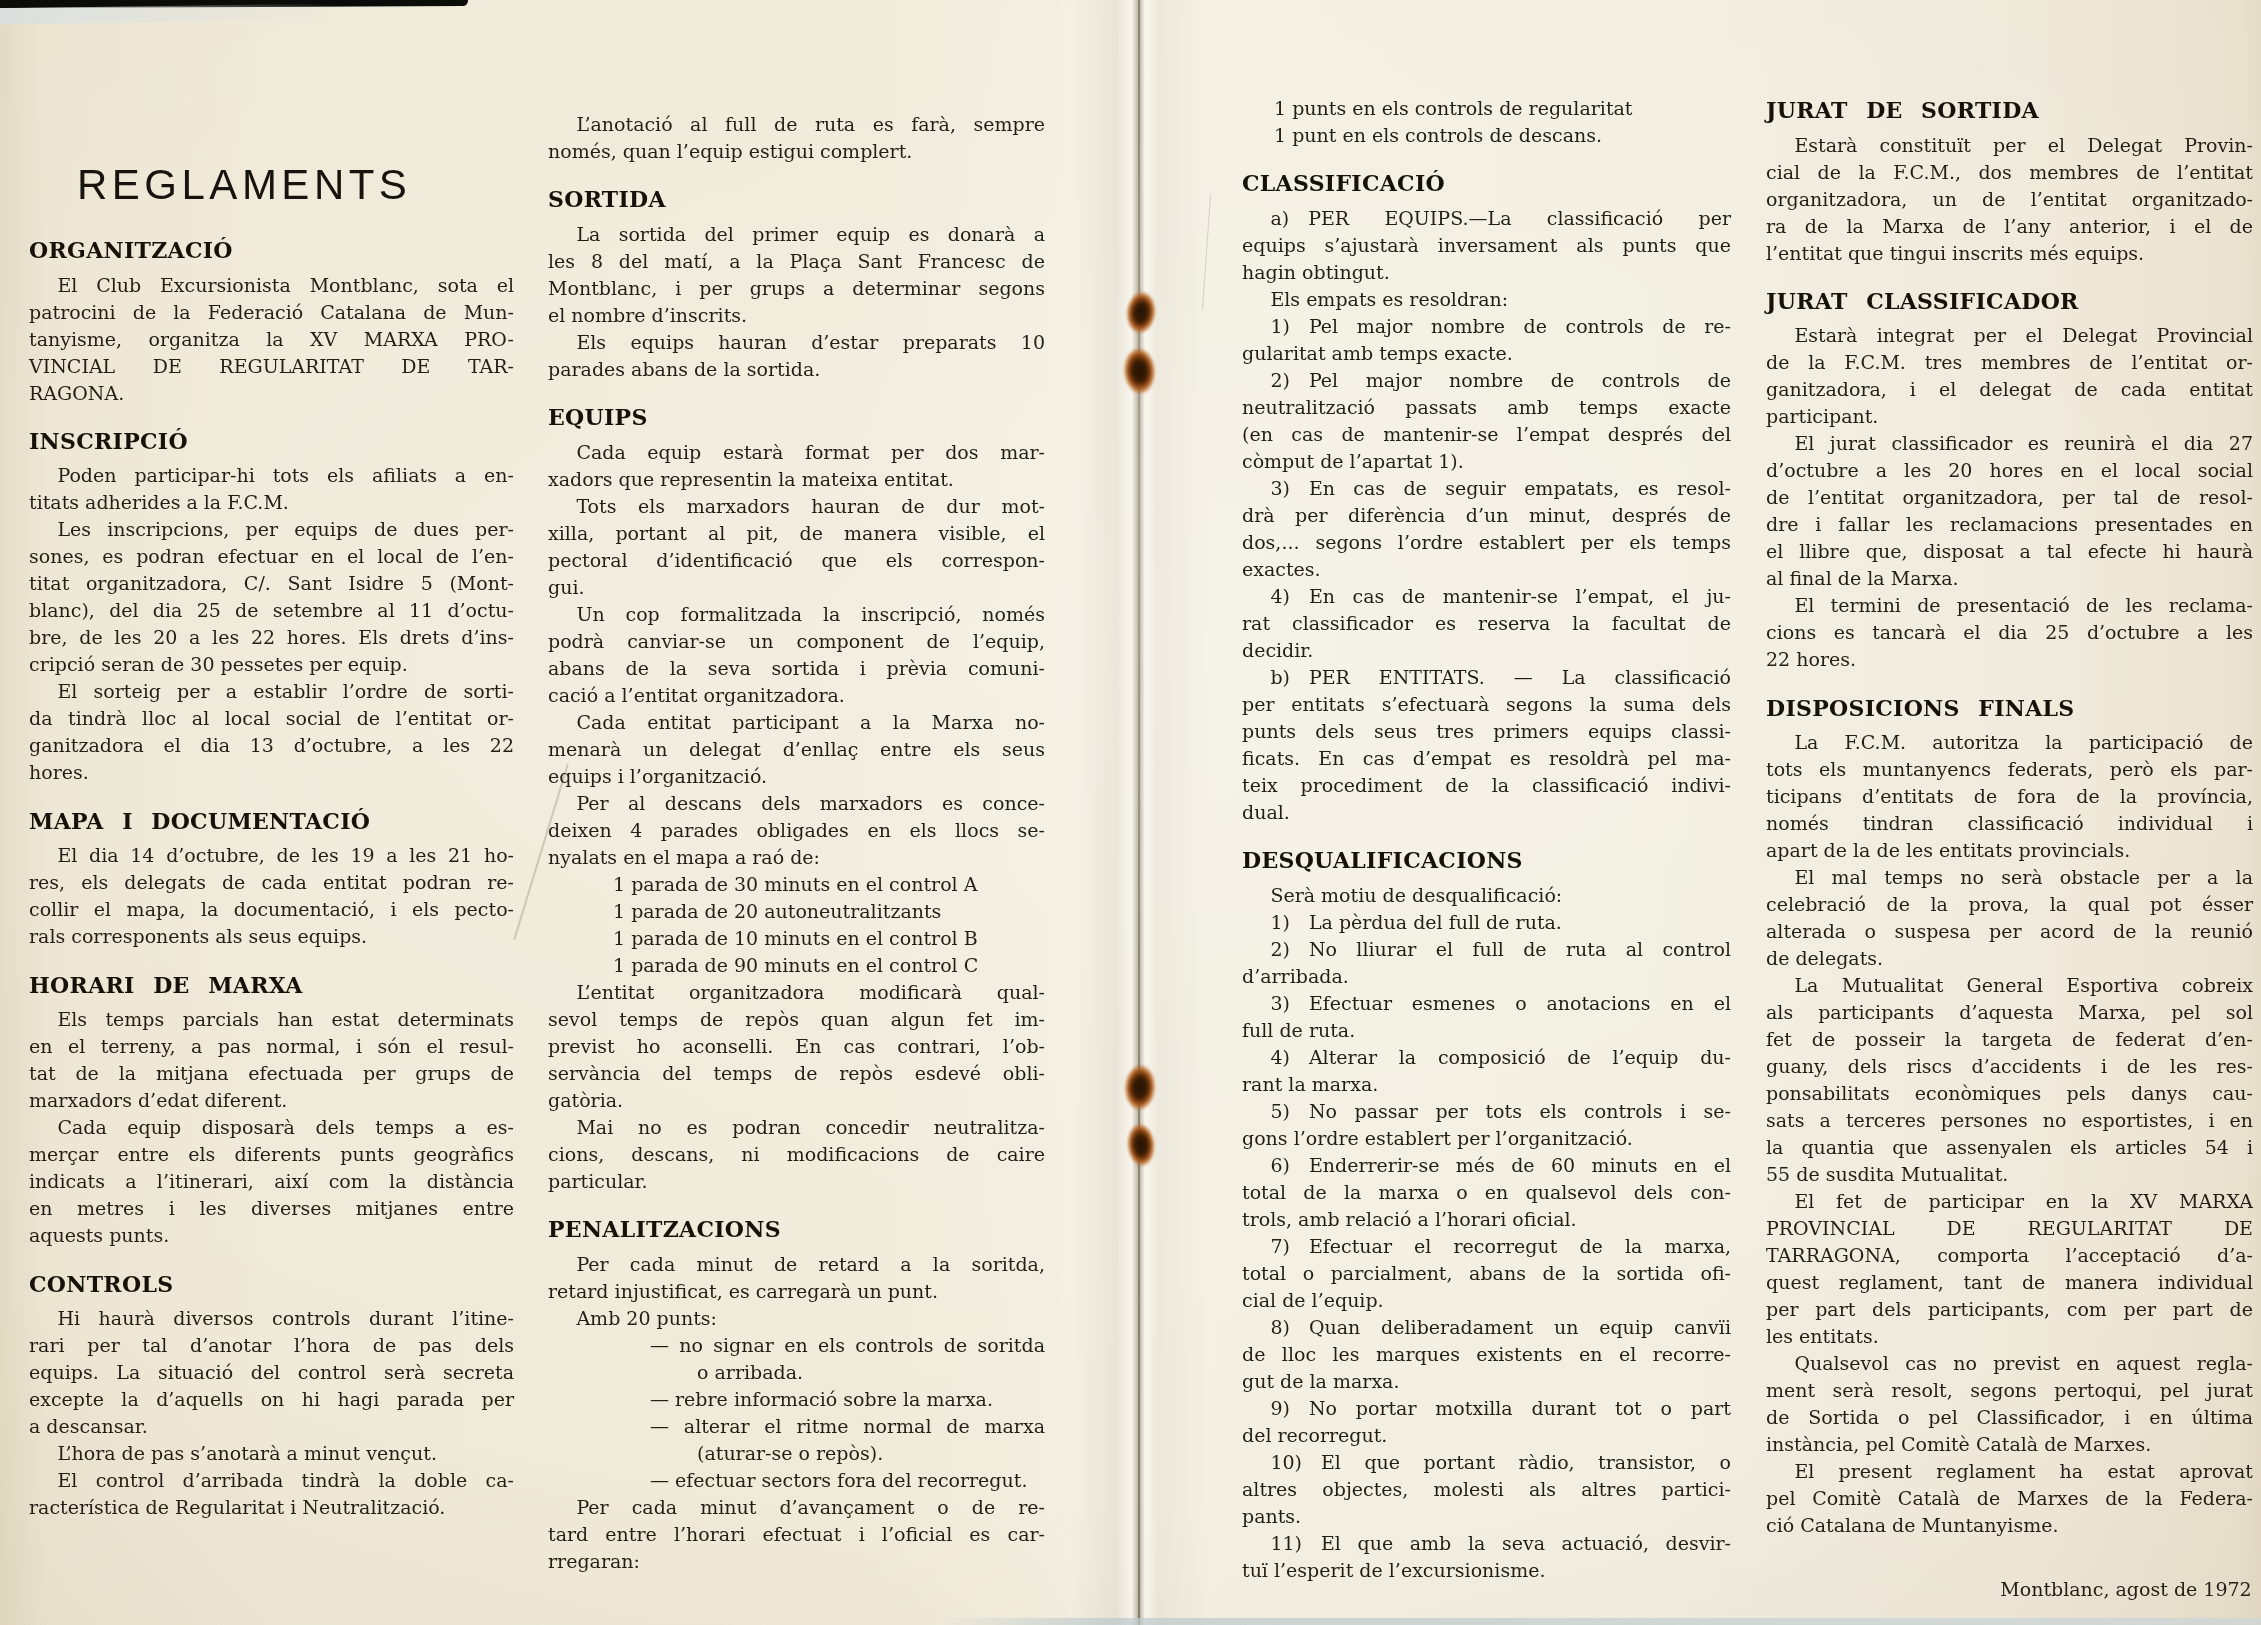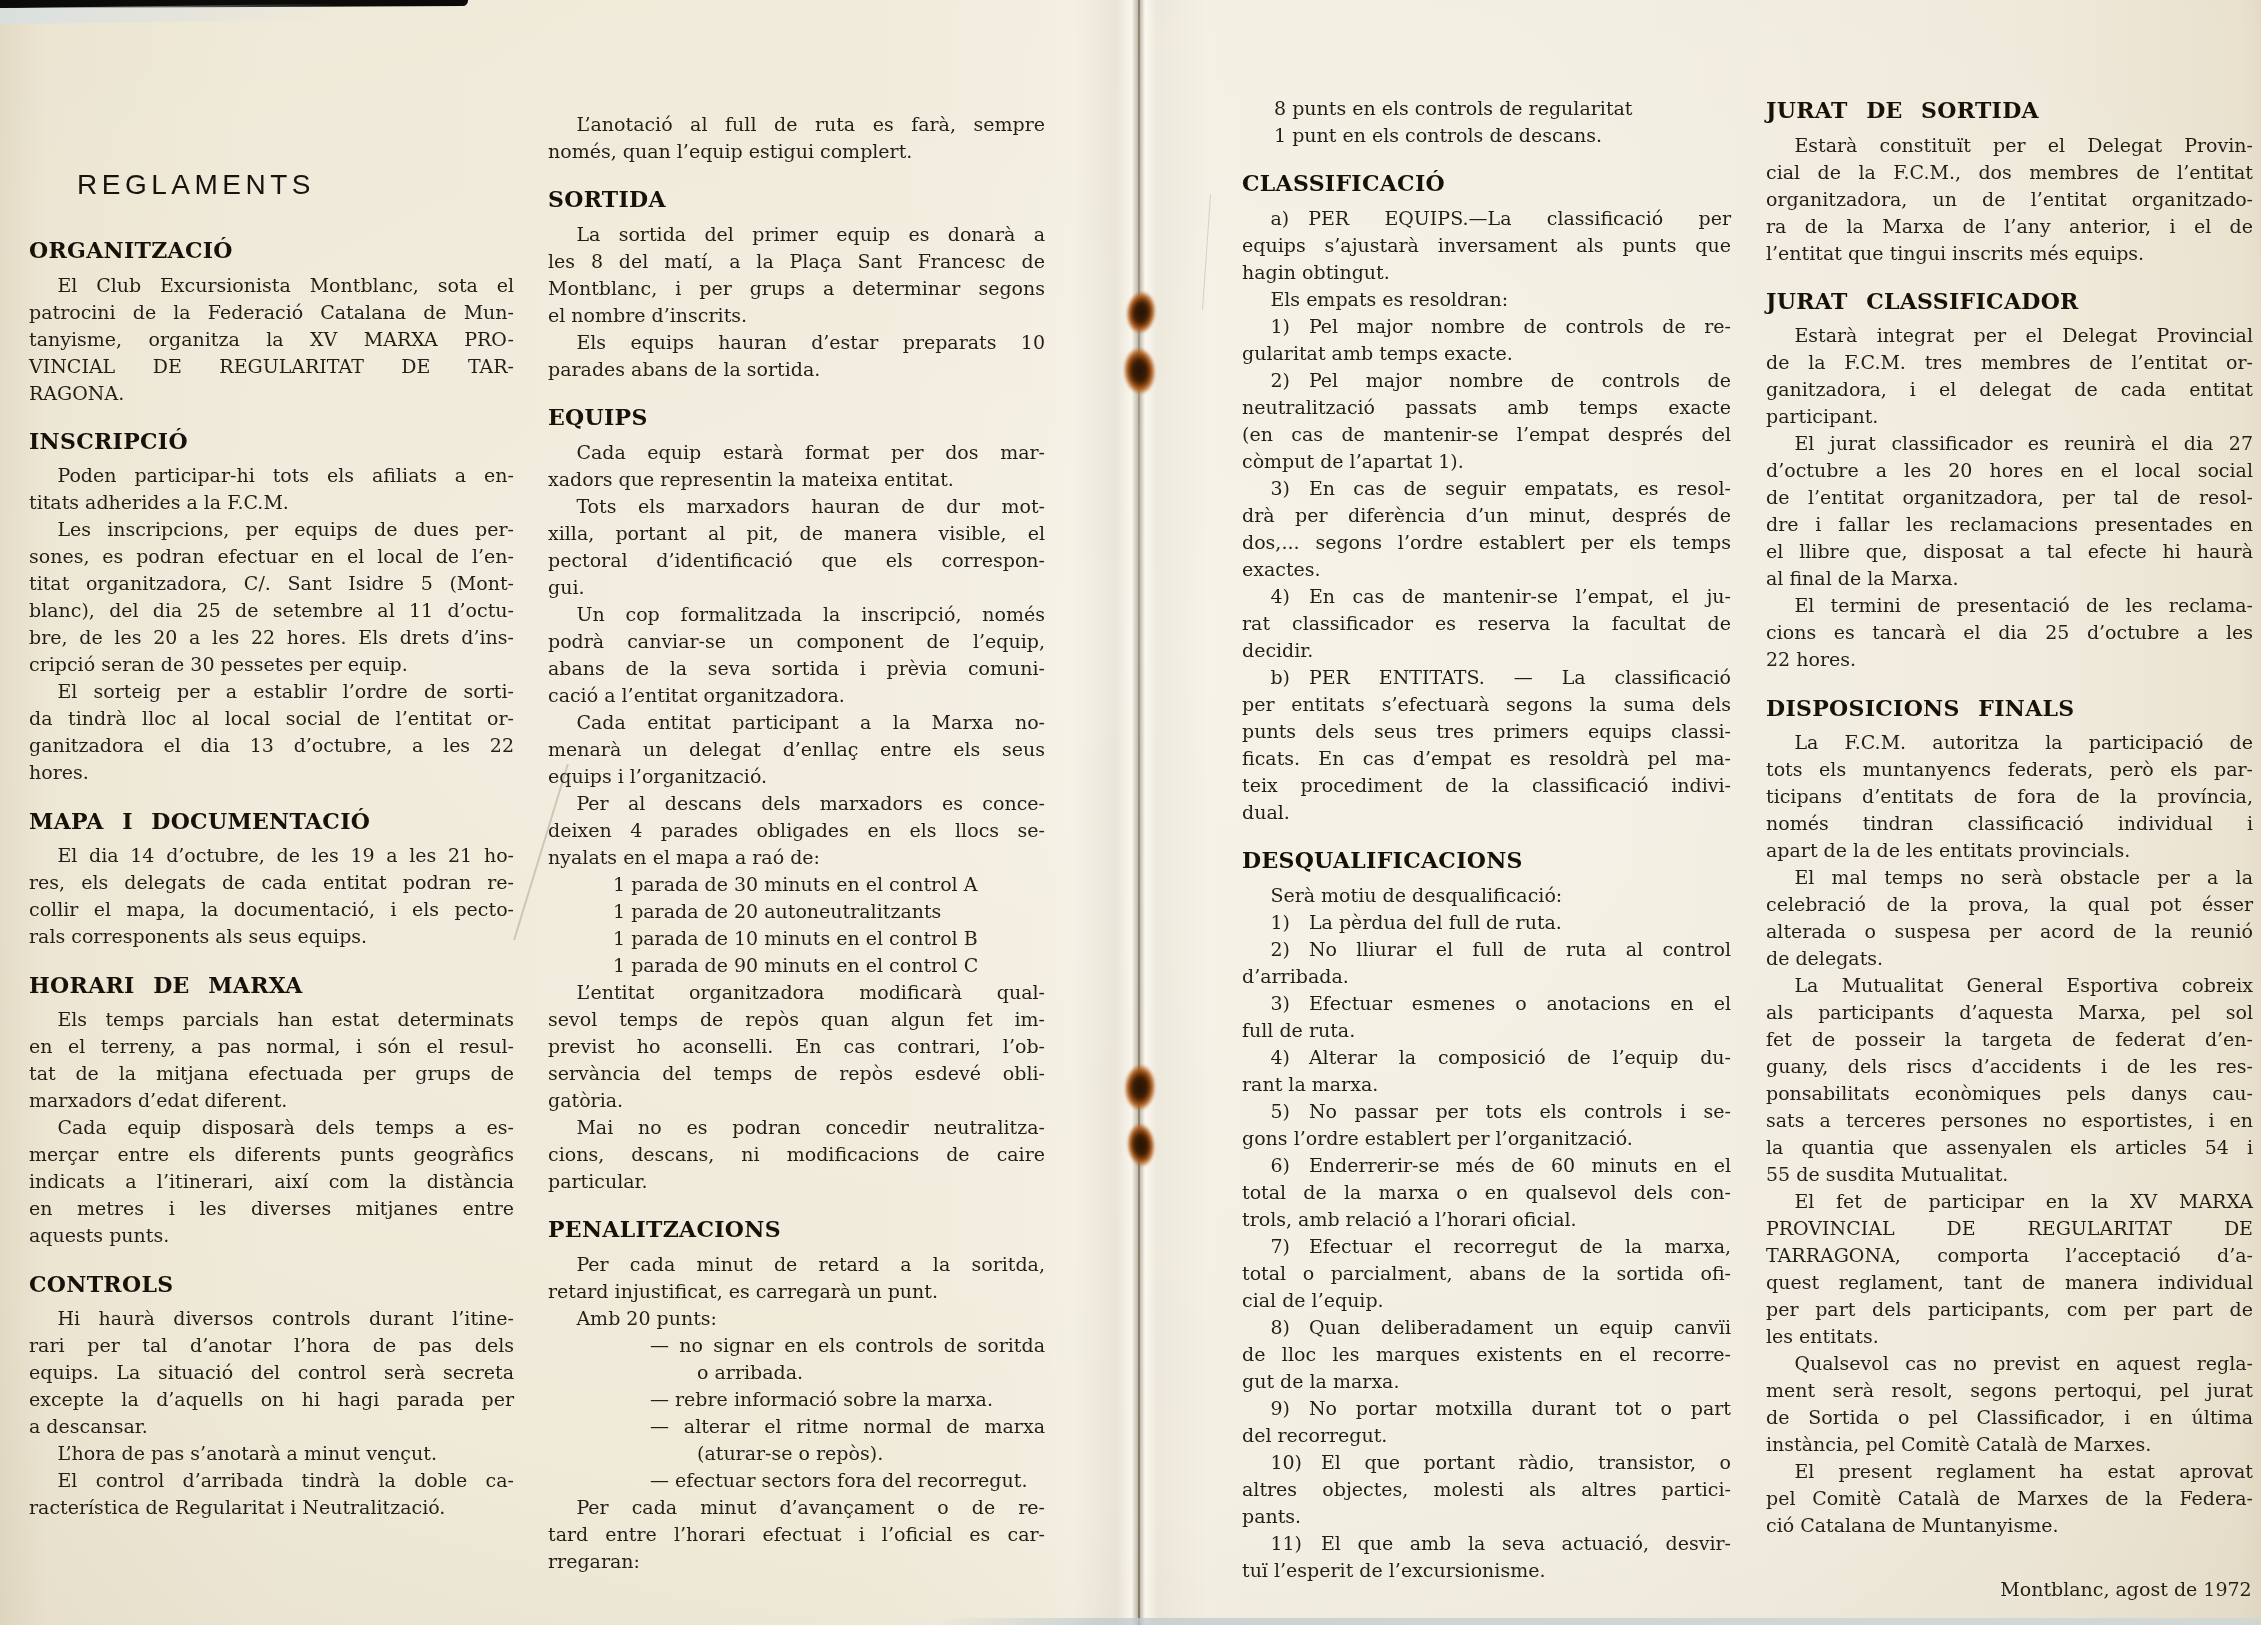--- a/index.html
+++ b/index.html
@@ -24,21 +24,21 @@
   .stain.b1 { left:1122px; top:1061px; width:36px; height:53px; transform:rotate(3deg); }
   .stain.b2 { left:1125px; top:1120px; width:32px; height:50px; transform:rotate(-5deg); }
   .crease1 { position:absolute; left:540px; top:760px; width:1.9px; height:184px; background:rgba(118,112,96,0.30); transform:rotate(17deg); filter:blur(0.6px); }
   .crease2 { position:absolute; left:1206px; top:194px; width:1.3px; height:116px; background:rgba(120,112,95,0.25); transform:rotate(4deg); filter:blur(0.6px); }
   
   .col { position:absolute; font-size:19px; line-height:27px; }
   .col1 { left:29px;   top:0;     width:485px; }
   .col2 { left:548px;  top:111px; width:497px; }
   .col3 { left:1242px; top:95px; width:489px; }
   .col4 { left:1766px; top:95px; width:487px; }
-  h1 { font-family:"Liberation Sans", sans-serif; font-weight:normal; font-size:28px; line-height:40px;
+  h1 { font-family:"Liberation Sans", sans-serif; font-weight:normal; font-size:42px; line-height:40px;
        letter-spacing:4.5px; margin:165px 0 0 48px; color:#17140e; }
   h2 { font-size:22px; line-height:30px; font-weight:bold; word-spacing:0.48em; letter-spacing:0.3px;
        margin:19.4px 0 6.5px 0; color:#161209; }
   .col4 section:first-of-type h2 { margin-top:0; }
   .col1 section:first-of-type h2 { margin-top:30px; }
   .p, .pl, .ps, .di { margin:0; }
   .line { display:block; text-align:justify; text-align-last:justify; text-indent:0; }
   .p .line:first-child { text-indent:28.4px; }
   .p .line:last-child { text-align-last:left; }
   .di { padding-left:149px; }
@@ -230,21 +230,21 @@
       </div>
     <div class="p">
         <span class="line">Per cada minut d’avançament o de re-</span>
         <span class="line">tard entre l’horari efectuat i l’oficial es car-</span>
         <span class="line">rregaran:</span>
       </div>
   </section>
 </div>
 
 <div class="col col3">
-  <div class="ps">8 punts en els controls de regularitat</div>
+  <div class="ps">1 punts en els controls de regularitat</div>
   <div class="ps">1 punt en els controls de descans.</div>
   <section>
     <h2>CLASSIFICACIÓ</h2>
     <div class="p">
         <span class="line">a)  PER EQUIPS.—La classificació per</span>
         <span class="line">equips s’ajustarà inversament als punts que</span>
         <span class="line">hagin obtingut.</span>
       </div>
     <div class="p">
         <span class="line">Els empats es resoldran:</span>

